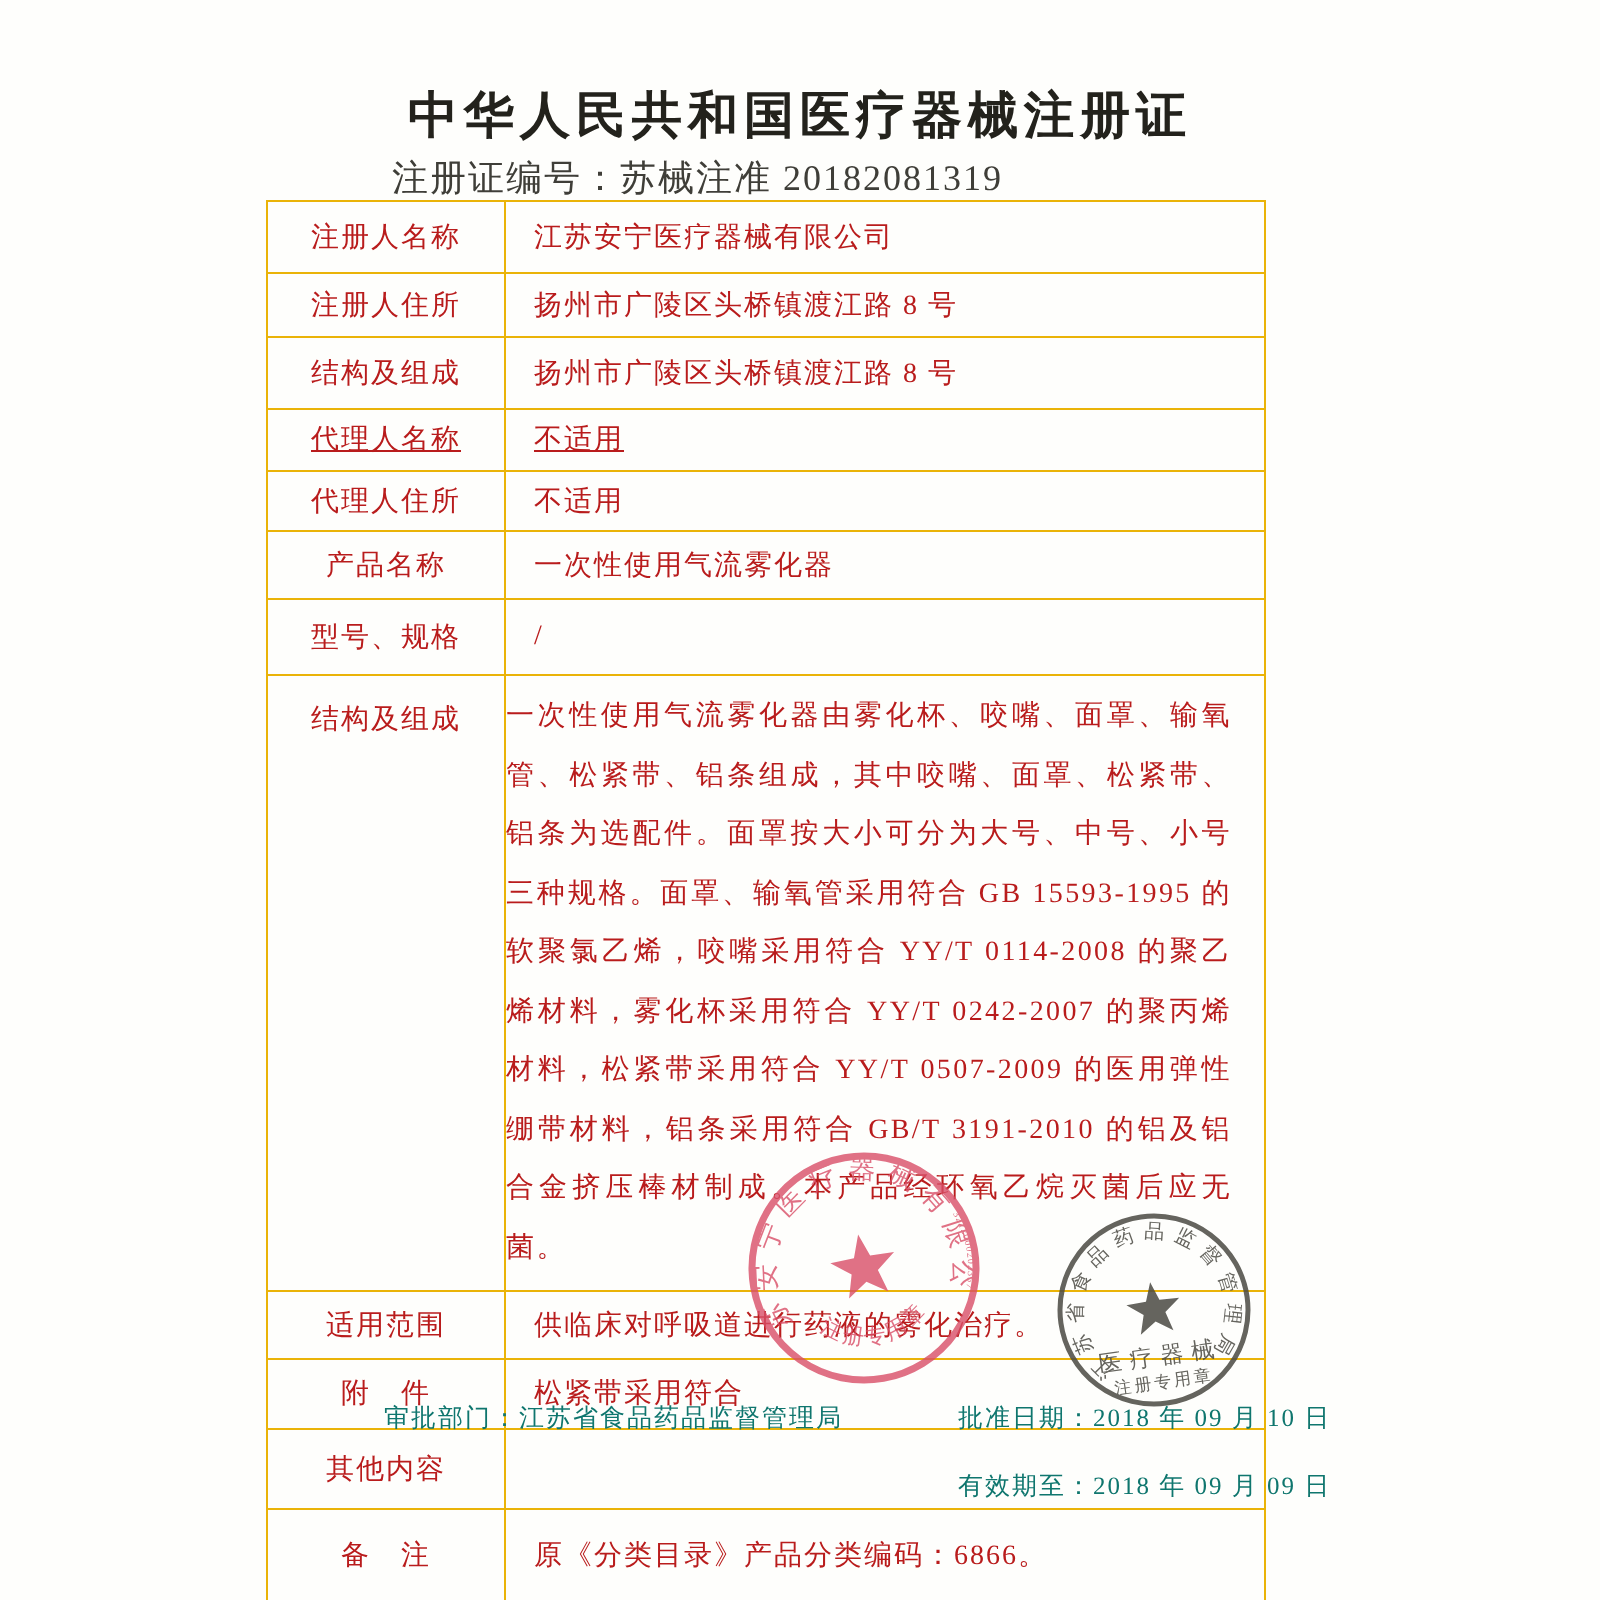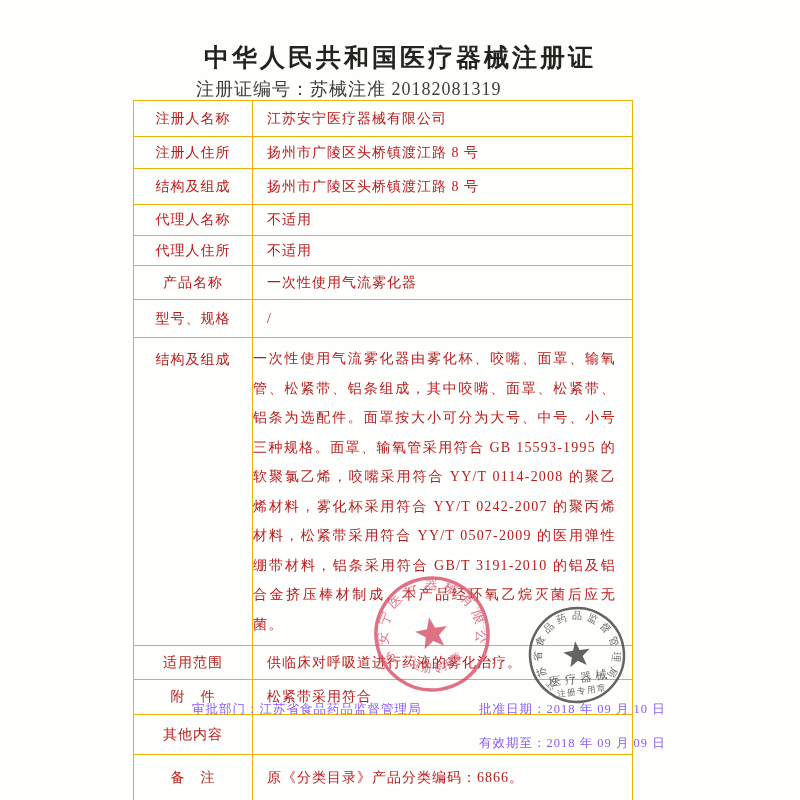--- a/index.html
+++ b/index.html
@@ -30,30 +30,30 @@
   table.cert td{
     border:1px solid #eab308;
     font-size:14px;color:#b91c1c;
     letter-spacing:1px;
     vertical-align:middle;
     overflow:hidden;
   }
   td.lbl{width:114px;text-align:center;padding:0 2px;color:#3c3b35;}
   td.val{padding:2px 14px;}
   tr.r1 td{height:31px;} tr.r2 td{height:27px;} tr.r3 td{height:31px;}
-  tr.r4 td{height:26px;} tr.r5 td{height:25px;} tr.r6 td{height:29px;}
+  tr.r4 td{height:26px;text-decoration:underline;} tr.r5 td{height:25px;} tr.r6 td{height:29px;}
   tr.r7 td{height:33px;} tr.r8 td{height:250px;}
   tr.r9 td{height:29px;} tr.r10 td{height:30px;}
   tr.r11 td{height:35px;} tr.r12 td{height:41px;}
   tr.r8 td.lbl{vertical-align:top;padding-top:13px;}
   tr.r8 td.val{
     vertical-align:top;padding:6px 16px 6px 0;
     line-height:29.5px;text-align:justify;letter-spacing:1.2px;
   }
-  .footer-line{position:absolute;font-size:12.5px;color:#8b5cf6;letter-spacing:1px;}
+  .footer-line{position:absolute;font-size:12.5px;color:#0f766e;letter-spacing:1px;}
   .f-approval{left:192px;top:701px;}
   .f-date{left:479px;top:701px;}
   .f-expiry{left:479px;top:735px;}
   .stamp{position:absolute;pointer-events:none;}
   .stamp-red{left:367px;top:569px;width:130px;height:130px;opacity:.8;transform:rotate(-10deg);}
   .stamp-dark{left:522px;top:600px;width:110px;height:110px;opacity:.85;transform:rotate(-8deg);}
   svg text{font-family:"Liberation Serif","DejaVu Serif",serif;}
 </style>
 </head>
 <body>

